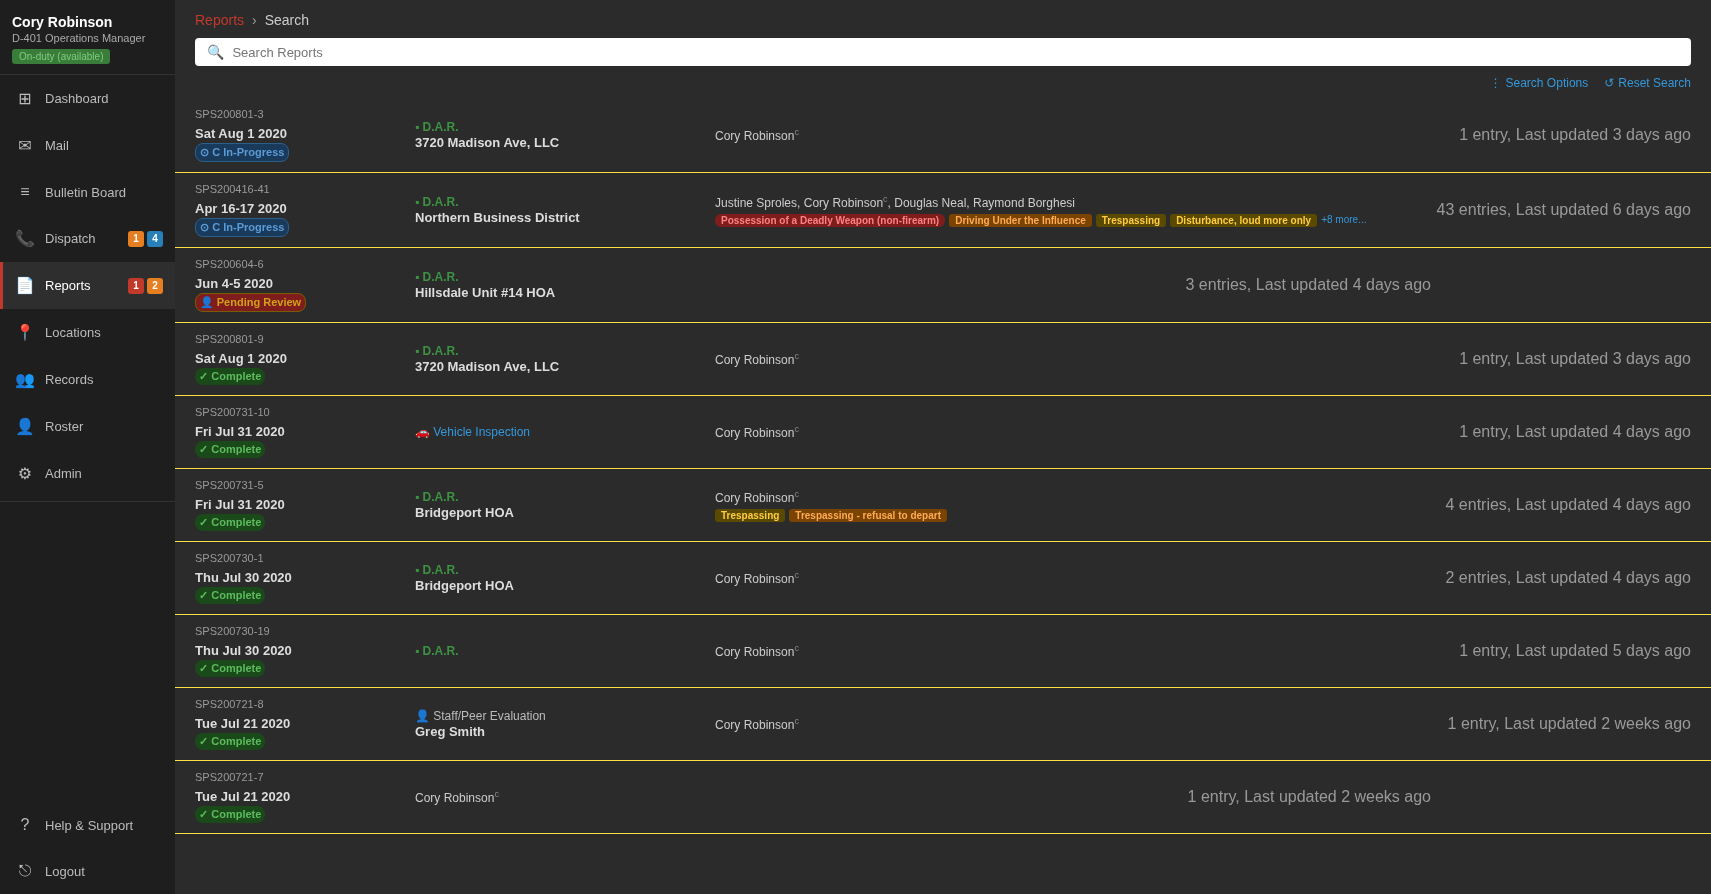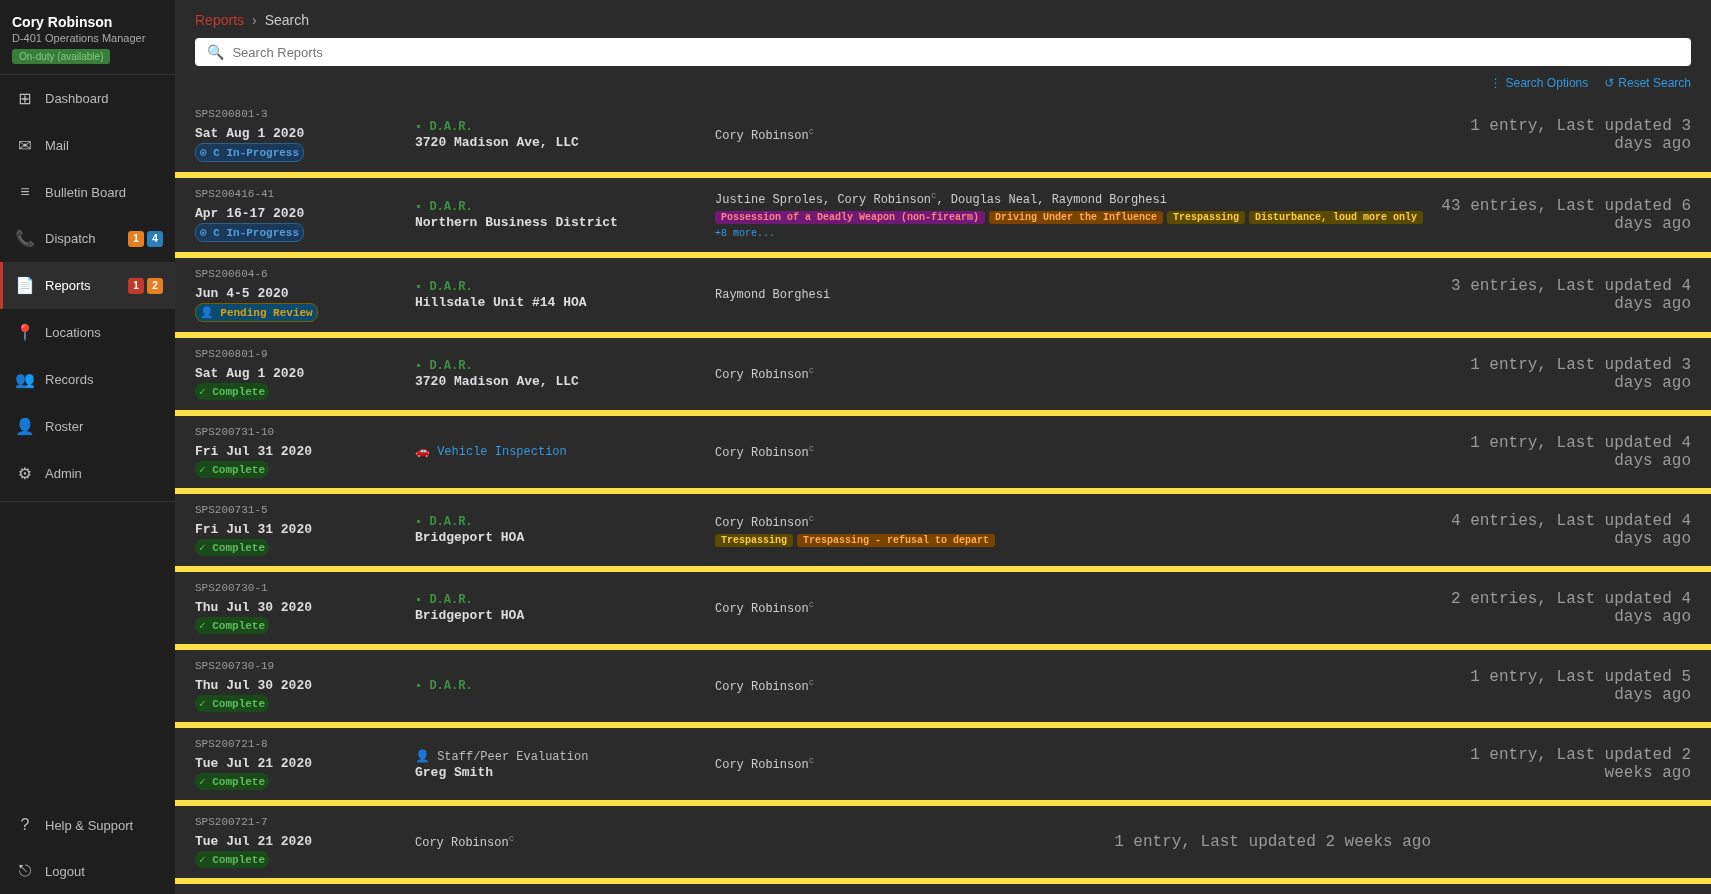--- a/index.html
+++ b/index.html
@@ -128,60 +128,59 @@
       flex: 1;
       overflow-y: auto;
       padding: 0 0 0 0;
     }
 
     .record-row {
       display: grid;
       grid-template-columns: 220px 300px 1fr 260px;
       align-items: center;
       padding: 10px 20px;
-      border-bottom: 6px solid #fde047;
+      border-bottom: 1px solid #fde047;
       cursor: pointer;
       min-height: 60px;
-      font-family: Liberation Mono, monospace;
     }
 
     .record-id { color: #999; font-size: 11px; }
     .record-date { color: #ddd; font-weight: bold; font-size: 13px; margin-top: 6px; }
 
     .record-status {
       display: inline-flex;
       align-items: center;
       gap: 4px;
       border-radius: 8px;
       padding: 2px 4px;
       font-size: 11px;
       margin-top: 2px;
       font-weight: bold;
     }
     .status-inprogress { background: #1a3a5c; color: #5b9bd5; border: 1px solid #2c5f8a; }
     .status-complete { background: #1a4a1a; color: #5dbb5d; }
-    .status-pending { background: #0c4a6e; color: #d4a017; border: 1px solid #7a5c00; }
+    .status-pending { background: #7f1d1d; color: #d4a017; border: 1px solid #7a5c00; }
 
     .record-type-col { display: flex; flex-direction: column; gap: 0; justify-content: center; }
     .record-type { color: #3d9142; font-size: 12px; font-weight: bold; display: flex; align-items: center; gap: 4px; }
     .record-type-blue { color: #3498db; font-size: 12px; display: flex; align-items: center; gap: 4px; }
     .record-type-gray { color: #bbb; font-size: 12px; display: flex; align-items: center; gap: 4px; }
     .record-location { color: #ddd; font-size: 13px; font-weight: bold; margin-top: 1px; }
 
     .record-officers { color: #ccc; font-size: 12px; }
     .officer-sup { font-size: 9px; vertical-align: super; color: #888; }
 
     .tags { display: flex; flex-wrap: wrap; gap: 4px; margin-top: 4px; }
     .tag {
       border-radius: 3px;
       padding: 1px 6px;
       font-size: 10px;
       font-weight: bold;
     }
-    .tag-red { background: #701a75; color: #ff8080; }
+    .tag-red { background: #7f1d1d; color: #ff8080; border-radius: 6px; }
     .tag-orange { background: #7a4400; color: #ffaa55; }
     .tag-yellow { background: #5a4a00; color: #ffcc44; }
 
     .record-meta { color: #999; font-size: 16px; text-align: right; }
 
     .more-link { color: #3498db; font-size: 10px; cursor: pointer; }
 
     
     #records-list::-webkit-scrollbar { width: 6px; }
     #records-list::-webkit-scrollbar-track { background: #222; }
@@ -312,23 +311,20 @@
           </div>
         </div>
         <div class="record-meta">43 entries, Last updated 6 days ago</div>
       </div>
       <div class="record-row">
         <div><div class="record-id">SPS200604-6</div><div class="record-date">Jun 4-5 2020</div><div class="record-status status-pending">👤 Pending Review</div></div>
         <div class="record-type-col">
           <div class="record-type">▪ D.A.R.</div>
           <div class="record-location">Hillsdale Unit #14 HOA</div>
         </div>
-        <div>
-          <div class="record-officers">Raymond Borghesi</div>
-        </div>
         <div class="record-meta">3 entries, Last updated 4 days ago</div>
       </div>
       <div class="record-row">
         <div><div class="record-id">SPS200801-9</div><div class="record-date">Sat Aug 1 2020</div><div class="record-status status-complete">✓ Complete</div></div>
         <div class="record-type-col">
           <div class="record-type">▪ D.A.R.</div>
           <div class="record-location">3720 Madison Ave, LLC</div>
         </div>
         <div>
           <div class="record-officers">Cory Robinson<sup class="officer-sup">c</sup></div>

